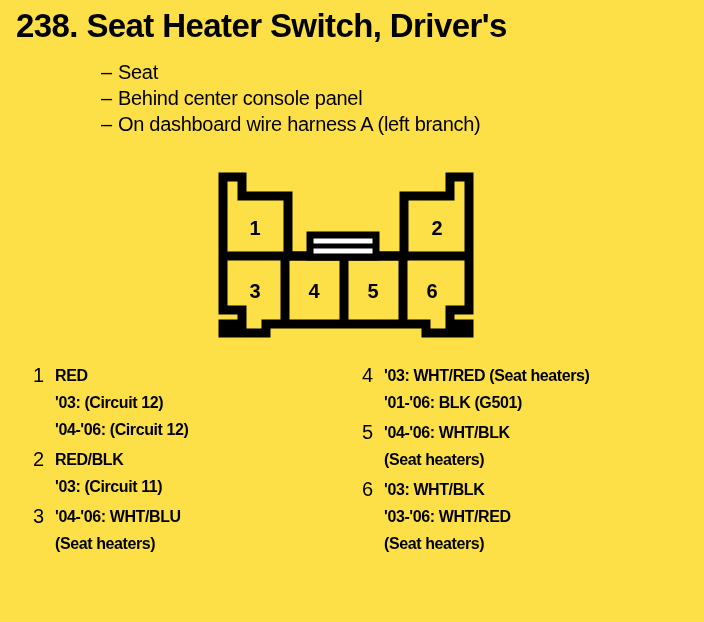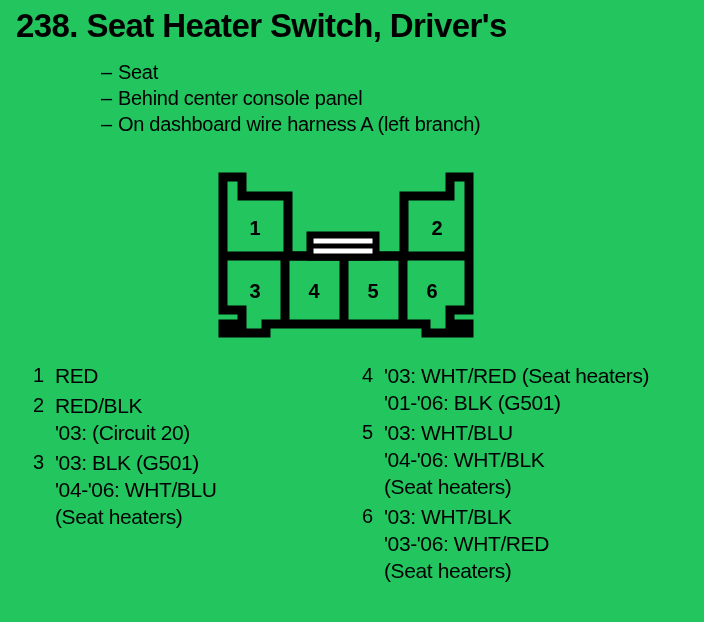--- a/index.html
+++ b/index.html
@@ -5,21 +5,21 @@
 <style>
   html, body {
     margin: 0;
     padding: 0;
     background: #ffffff;
   }
   #page {
     position: relative;
     width: 704px;
     height: 622px;
-    background: #22c55e;
+    background: #fde047;
     overflow: hidden;
     font-family: "Liberation Sans", sans-serif;
     color: #000000;
   }
 
   
   #page-title {
     position: absolute;
     left: 16px;
     top: 7px;
@@ -82,24 +82,25 @@
     flex: 0 0 22px;
     font-size: 20px;
     line-height: 27px;
     letter-spacing: -0.3px;
   }
   .pin-entry .pin-lines {
     display: flex;
     flex-direction: column;
   }
   .pin-entry .pin-lines span {
-    font-size: 21px;
+    font-size: 16px;
     line-height: 27px;
     white-space: nowrap;
     letter-spacing: -0.4px;
+    font-weight: bold;
   }
 </style>
 </head>
 <body>
 
 <div id="page">
 
   <div id="page-title">238.  Seat Heater Switch, Driver's</div>
 
   <ul id="spec-list">
@@ -164,55 +165,55 @@
     <text class="pin-num" x="155" y="126">5</text>
     <text class="pin-num" x="214" y="126">6</text>
   </svg>
 
   <div id="pin-column-left" class="pin-column">
 
     <div class="pin-entry">
       <span class="pin-index">1</span>
       <span class="pin-lines">
         <span>RED</span>
+        <span>'03: (Circuit 12)</span>
+        <span>'04-'06: (Circuit 12)</span>
       </span>
     </div>
 
     <div class="pin-entry">
       <span class="pin-index">2</span>
       <span class="pin-lines">
         <span>RED/BLK</span>
-        <span>'03: (Circuit 20)</span>
+        <span>'03: (Circuit 11)</span>
       </span>
     </div>
 
     <div class="pin-entry">
       <span class="pin-index">3</span>
       <span class="pin-lines">
-        <span>'03: BLK (G501)</span>
         <span>'04-'06: WHT/BLU</span>
         <span>(Seat heaters)</span>
       </span>
     </div>
   </div>
 
   <div id="pin-column-right" class="pin-column">
 
     <div class="pin-entry">
       <span class="pin-index">4</span>
       <span class="pin-lines">
         <span>'03: WHT/RED (Seat heaters)</span>
         <span>'01-'06: BLK (G501)</span>
       </span>
     </div>
 
     <div class="pin-entry">
       <span class="pin-index">5</span>
       <span class="pin-lines">
-        <span>'03: WHT/BLU</span>
         <span>'04-'06: WHT/BLK</span>
         <span>(Seat heaters)</span>
       </span>
     </div>
 
     <div class="pin-entry">
       <span class="pin-index">6</span>
       <span class="pin-lines">
         <span>'03: WHT/BLK</span>
         <span>'03-'06: WHT/RED</span>

